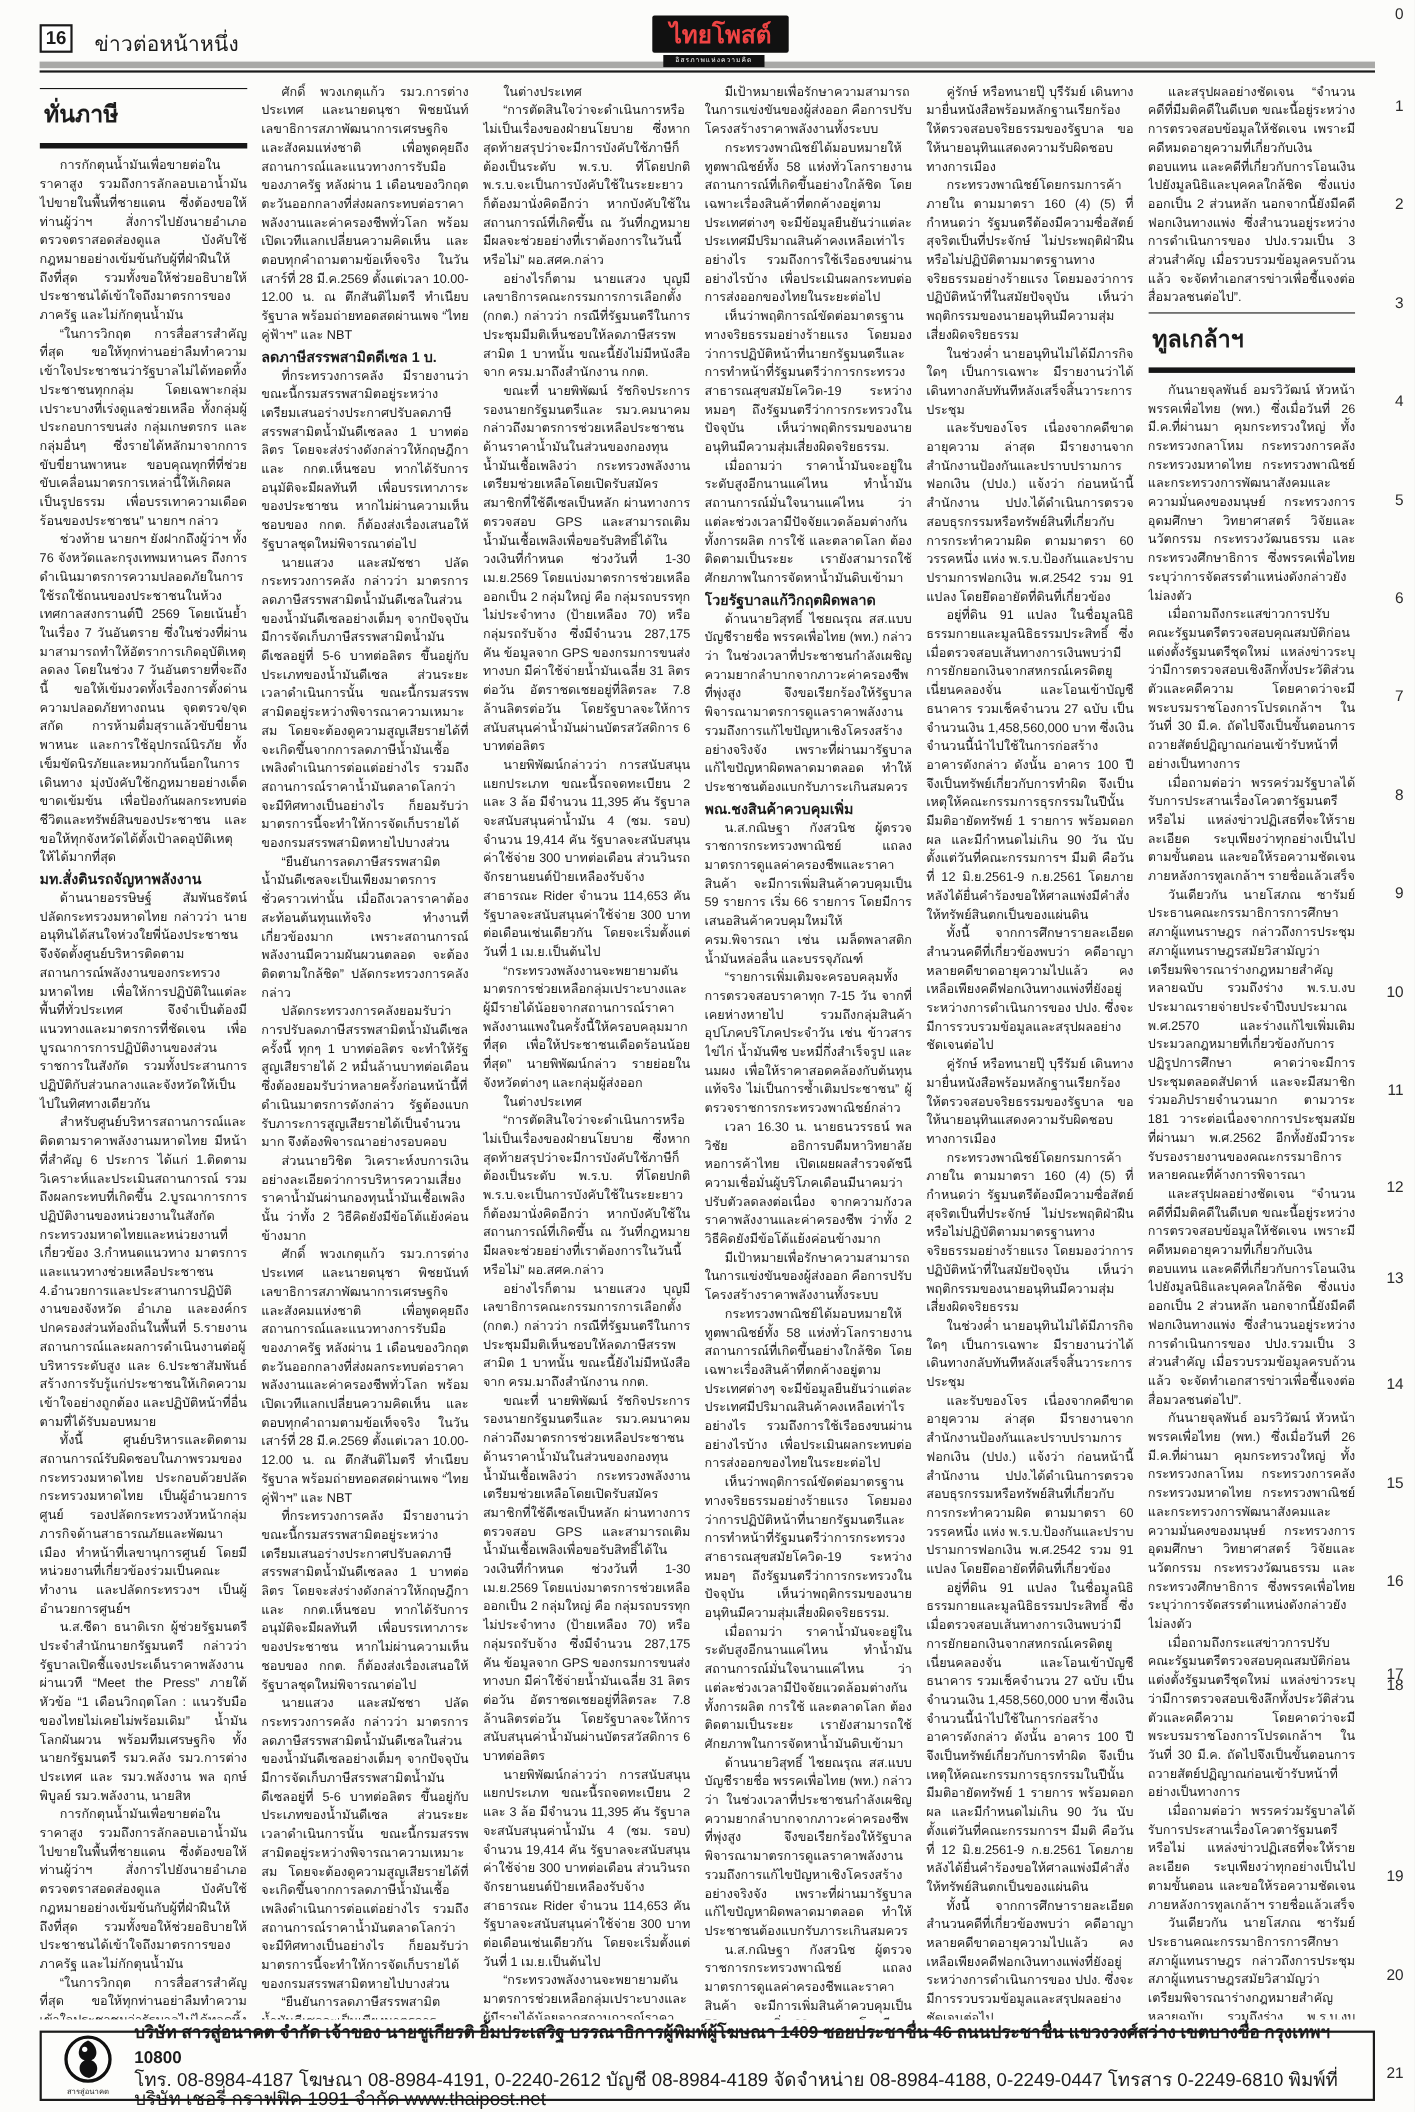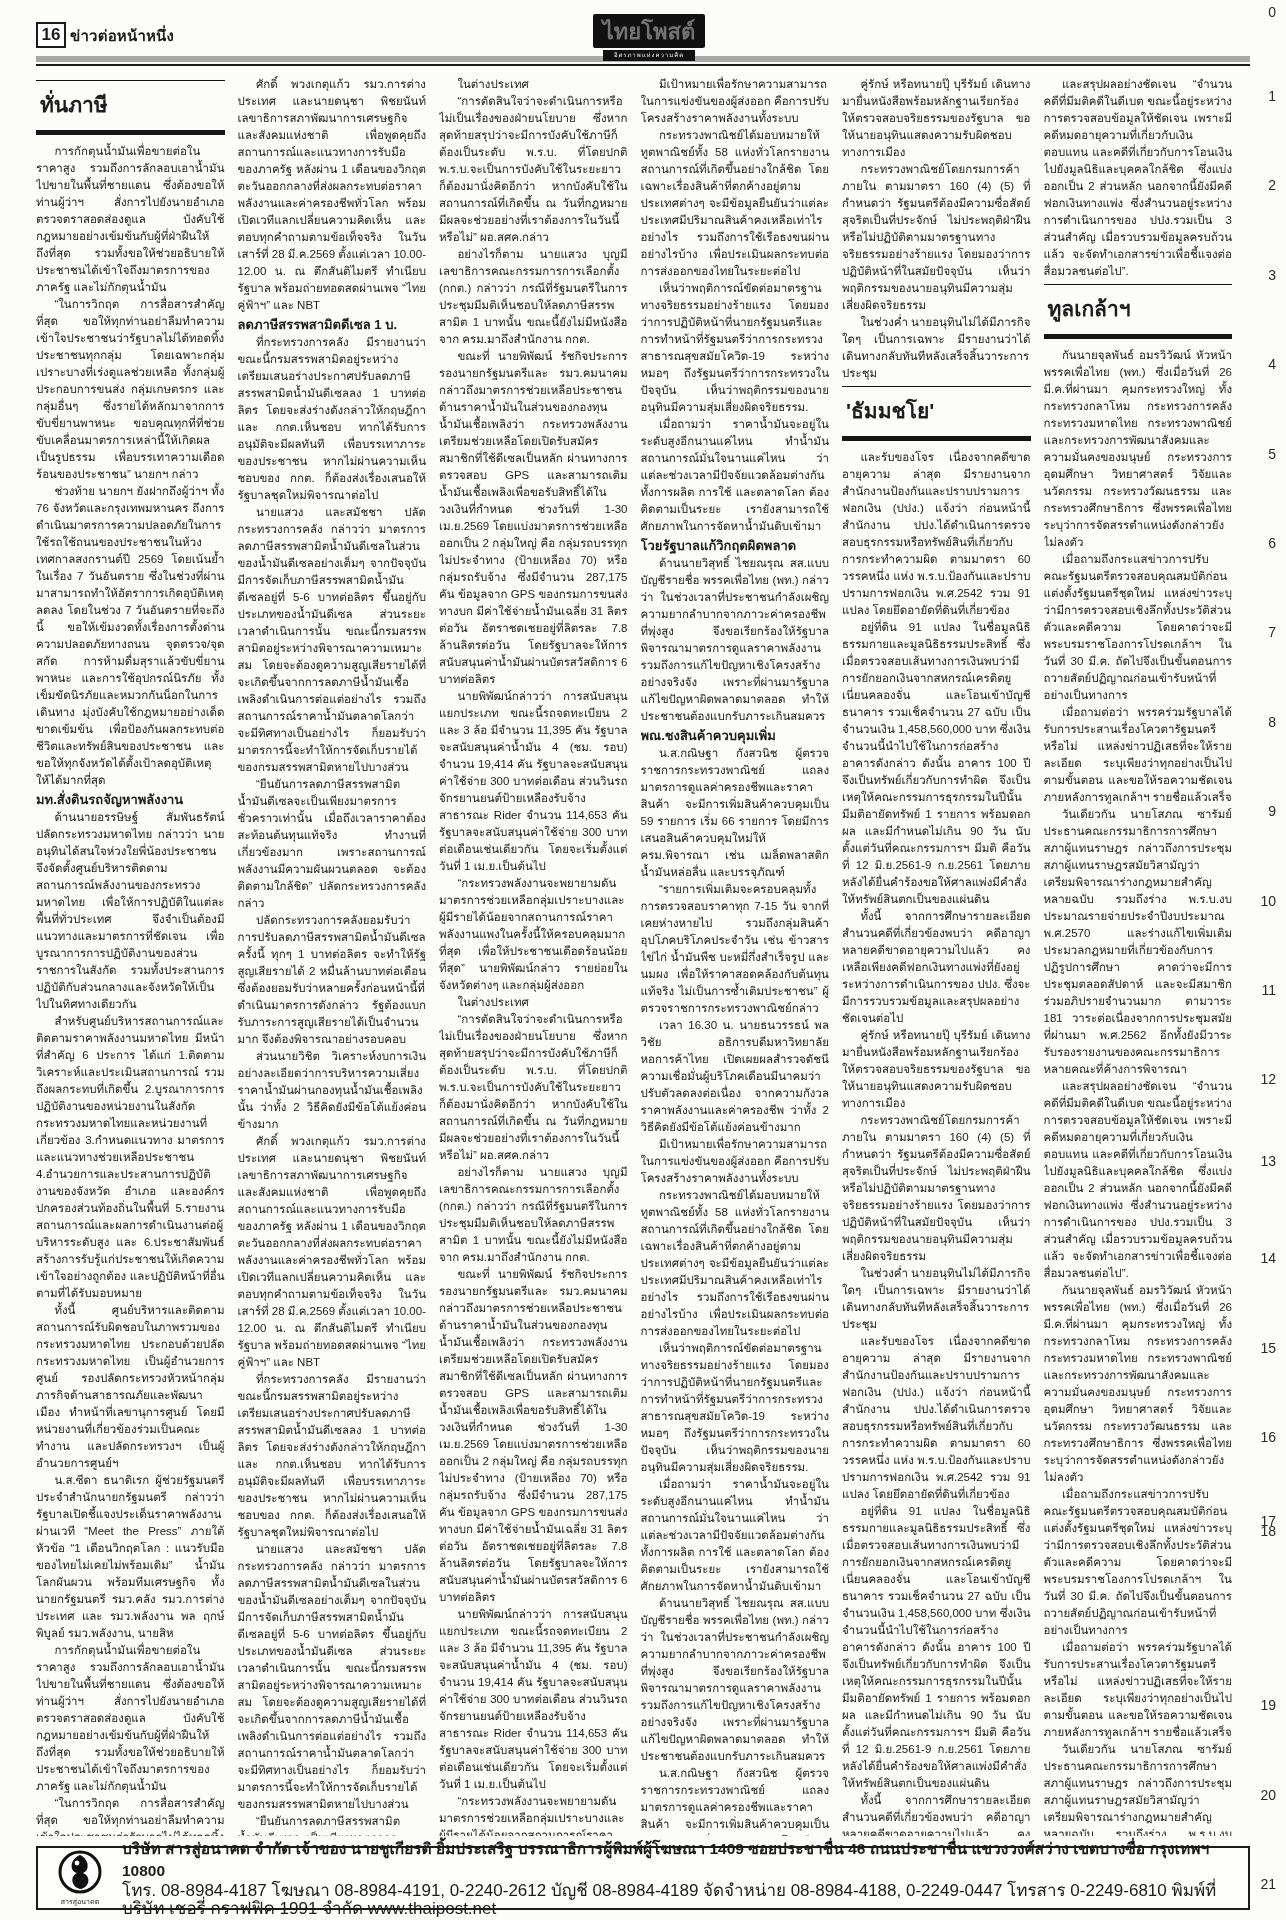--- a/index.html
+++ b/index.html
@@ -13,28 +13,28 @@
     background:#fcfcfa; color:#1b1b1b; overflow:hidden;
   }
 
   
   #pagebox {
     position:absolute; left:36px; top:22px; width:30px; height:26px;
     border:2px solid #1b1b1b; font-weight:bold; font-size:17px;
     display:flex; align-items:center; justify-content:center; background:#fff;
   }
   #sectionlabel {
-    position:absolute; left:70px; top:24px; font-weight:bold; font-size:15px;
+    position:absolute; left:86px; top:24px; font-weight:normal; font-size:19px;
     letter-spacing:.2px;
   }
   #ruleGray { position:absolute; left:36px; top:56px; width:1214px; height:6px; background:#a9a9a7; }
   #ruleBlack { position:absolute; left:36px; top:64px; width:1214px; height:2px; background:#1b1b1b; }
   #masthead {
-    position:absolute; left:593px; top:14px; width:112px; height:34px;
-    background:#111; color:#737373; display:flex; align-items:center; justify-content:center;
+    position:absolute; left:593px; top:14px; width:124px; height:34px;
+    background:#111; color:#ef4444; display:flex; align-items:center; justify-content:center;
     font-weight:bold; font-size:22px; border-radius:2px;
   }
   #tagline {
     position:absolute; left:603px; top:50px; width:92px; height:11px;
     background:#111; color:#fff; font-size:6px; line-height:11px; text-align:center;
     letter-spacing:1px; overflow:hidden;
   }
 
   
   #marginstrip { position:absolute; right:6px; top:0; width:26px; height:1920px; }
@@ -166,21 +166,20 @@
         <p class="p">กระทรวงพาณิชย์ได้มอบหมายให้ทูตพาณิชย์ทั้ง 58 แห่งทั่วโลกรายงานสถานการณ์ที่เกิดขึ้นอย่างใกล้ชิด โดยเฉพาะเรื่องสินค้าที่ตกค้างอยู่ตามประเทศต่างๆ จะมีข้อมูลยืนยันว่าแต่ละประเทศมีปริมาณสินค้าคงเหลือเท่าไร อย่างไร รวมถึงการใช้เรือธงขนผ่านอย่างไรบ้าง เพื่อประเมินผลกระทบต่อการส่งออกของไทยในระยะต่อไป</p>
         <p class="p">เห็นว่าพฤติการณ์ขัดต่อมาตรฐานทางจริยธรรมอย่างร้ายแรง โดยมองว่าการปฏิบัติหน้าที่นายกรัฐมนตรีและการทำหน้าที่รัฐมนตรีว่าการกระทรวงสาธารณสุขสมัยโควิด-19 ระหว่างหมอๆ ถึงรัฐมนตรีว่าการกระทรวงในปัจจุบัน เห็นว่าพฤติกรรมของนายอนุทินมีความสุ่มเสี่ยงผิดจริยธรรม.</p>
         <p class="p">เมื่อถามว่า ราคาน้ำมันจะอยู่ในระดับสูงอีกนานแค่ไหน ทำน้ำมันสถานการณ์มั่นใจนานแค่ไหน ว่าแต่ละช่วงเวลามีปัจจัยแวดล้อมต่างกัน ทั้งการผลิต การใช้ และตลาดโลก ต้องติดตามเป็นระยะ เรายังสามารถใช้ศักยภาพในการจัดหาน้ำมันดิบเข้ามา</p>
         <p class="p">ด้านนายวิสุทธิ์ ไชยณรุณ สส.แบบบัญชีรายชื่อ พรรคเพื่อไทย (พท.) กล่าวว่า ในช่วงเวลาที่ประชาชนกำลังเผชิญความยากลำบากจากภาวะค่าครองชีพที่พุ่งสูง จึงขอเรียกร้องให้รัฐบาลพิจารณามาตรการดูแลราคาพลังงาน รวมถึงการแก้ไขปัญหาเชิงโครงสร้างอย่างจริงจัง เพราะที่ผ่านมารัฐบาลแก้ไขปัญหาผิดพลาดมาตลอด ทำให้ประชาชนต้องแบกรับภาระเกินสมควร</p>
         <p class="p">น.ส.กณิษฐา กังสวนิช ผู้ตรวจราชการกระทรวงพาณิชย์ แถลงมาตรการดูแลค่าครองชีพและราคาสินค้า จะมีการเพิ่มสินค้าควบคุมเป็น 59 รายการ เริ่ม 66 รายการ โดยมีการเสนอสินค้าควบคุมใหม่ให้ ครม.พิจารณา เช่น เมล็ดพลาสติก น้ำมันหล่อลื่น และบรรจุภัณฑ์</p>
       </div>
       <div class="col">
         <p class="p">คู่รักษ์ หรือทนายปุ๊ บุรีรัมย์ เดินทางมายื่นหนังสือพร้อมหลักฐานเรียกร้องให้ตรวจสอบจริยธรรมของรัฐบาล ขอให้นายอนุทินแสดงความรับผิดชอบทางการเมือง</p>
         <p class="p">กระทรวงพาณิชย์โดยกรมการค้าภายใน ตามมาตรา 160 (4) (5) ที่กำหนดว่า รัฐมนตรีต้องมีความซื่อสัตย์สุจริตเป็นที่ประจักษ์ ไม่ประพฤติฝ่าฝืนหรือไม่ปฏิบัติตามมาตรฐานทางจริยธรรมอย่างร้ายแรง โดยมองว่าการปฏิบัติหน้าที่ในสมัยปัจจุบัน เห็นว่าพฤติกรรมของนายอนุทินมีความสุ่มเสี่ยงผิดจริยธรรม</p>
         <p class="p">ในช่วงค่ำ นายอนุทินไม่ได้มีภารกิจใดๆ เป็นการเฉพาะ มีรายงานว่าได้เดินทางกลับทันทีหลังเสร็จสิ้นวาระการประชุม</p>
-        <div class="slug">'ธัมมชโย'</div>
         <p class="p">และรับของโจร เนื่องจากคดีขาดอายุความ ล่าสุด มีรายงานจากสำนักงานป้องกันและปราบปรามการฟอกเงิน (ปปง.) แจ้งว่า ก่อนหน้านี้ สำนักงาน ปปง.ได้ดำเนินการตรวจสอบธุรกรรมหรือทรัพย์สินที่เกี่ยวกับการกระทำความผิด ตามมาตรา 60 วรรคหนึ่ง แห่ง พ.ร.บ.ป้องกันและปราบปรามการฟอกเงิน พ.ศ.2542 รวม 91 แปลง โดยยึดอายัดที่ดินที่เกี่ยวข้อง</p>
         <p class="p">อยู่ที่ดิน 91 แปลง ในชื่อมูลนิธิธรรมกายและมูลนิธิธรรมประสิทธิ์ ซึ่งเมื่อตรวจสอบเส้นทางการเงินพบว่ามีการยักยอกเงินจากสหกรณ์เครดิตยูเนี่ยนคลองจั่น และโอนเข้าบัญชีธนาคาร รวมเช็คจำนวน 27 ฉบับ เป็นจำนวนเงิน 1,458,560,000 บาท ซึ่งเงินจำนวนนี้นำไปใช้ในการก่อสร้างอาคารดังกล่าว ดังนั้น อาคาร 100 ปี จึงเป็นทรัพย์เกี่ยวกับการทำผิด จึงเป็นเหตุให้คณะกรรมการธุรกรรมในปีนั้น มีมติอายัดทรัพย์ 1 รายการ พร้อมดอกผล และมีกำหนดไม่เกิน 90 วัน นับตั้งแต่วันที่คณะกรรมการฯ มีมติ คือวันที่ 12 มิ.ย.2561-9 ก.ย.2561 โดยภายหลังได้ยื่นคำร้องขอให้ศาลแพ่งมีคำสั่งให้ทรัพย์สินตกเป็นของแผ่นดิน</p>
         <p class="p">ทั้งนี้ จากการศึกษารายละเอียดสำนวนคดีที่เกี่ยวข้องพบว่า คดีอาญาหลายคดีขาดอายุความไปแล้ว คงเหลือเพียงคดีฟอกเงินทางแพ่งที่ยังอยู่ระหว่างการดำเนินการของ ปปง. ซึ่งจะมีการรวบรวมข้อมูลและสรุปผลอย่างชัดเจนต่อไป</p>
         <p class="p">คู่รักษ์ หรือทนายปุ๊ บุรีรัมย์ เดินทางมายื่นหนังสือพร้อมหลักฐานเรียกร้องให้ตรวจสอบจริยธรรมของรัฐบาล ขอให้นายอนุทินแสดงความรับผิดชอบทางการเมือง</p>
         <p class="p">กระทรวงพาณิชย์โดยกรมการค้าภายใน ตามมาตรา 160 (4) (5) ที่กำหนดว่า รัฐมนตรีต้องมีความซื่อสัตย์สุจริตเป็นที่ประจักษ์ ไม่ประพฤติฝ่าฝืนหรือไม่ปฏิบัติตามมาตรฐานทางจริยธรรมอย่างร้ายแรง โดยมองว่าการปฏิบัติหน้าที่ในสมัยปัจจุบัน เห็นว่าพฤติกรรมของนายอนุทินมีความสุ่มเสี่ยงผิดจริยธรรม</p>
         <p class="p">ในช่วงค่ำ นายอนุทินไม่ได้มีภารกิจใดๆ เป็นการเฉพาะ มีรายงานว่าได้เดินทางกลับทันทีหลังเสร็จสิ้นวาระการประชุม</p>
         <p class="p">และรับของโจร เนื่องจากคดีขาดอายุความ ล่าสุด มีรายงานจากสำนักงานป้องกันและปราบปรามการฟอกเงิน (ปปง.) แจ้งว่า ก่อนหน้านี้ สำนักงาน ปปง.ได้ดำเนินการตรวจสอบธุรกรรมหรือทรัพย์สินที่เกี่ยวกับการกระทำความผิด ตามมาตรา 60 วรรคหนึ่ง แห่ง พ.ร.บ.ป้องกันและปราบปรามการฟอกเงิน พ.ศ.2542 รวม 91 แปลง โดยยึดอายัดที่ดินที่เกี่ยวข้อง</p>
         <p class="p">อยู่ที่ดิน 91 แปลง ในชื่อมูลนิธิธรรมกายและมูลนิธิธรรมประสิทธิ์ ซึ่งเมื่อตรวจสอบเส้นทางการเงินพบว่ามีการยักยอกเงินจากสหกรณ์เครดิตยูเนี่ยนคลองจั่น และโอนเข้าบัญชีธนาคาร รวมเช็คจำนวน 27 ฉบับ เป็นจำนวนเงิน 1,458,560,000 บาท ซึ่งเงินจำนวนนี้นำไปใช้ในการก่อสร้างอาคารดังกล่าว ดังนั้น อาคาร 100 ปี จึงเป็นทรัพย์เกี่ยวกับการทำผิด จึงเป็นเหตุให้คณะกรรมการธุรกรรมในปีนั้น มีมติอายัดทรัพย์ 1 รายการ พร้อมดอกผล และมีกำหนดไม่เกิน 90 วัน นับตั้งแต่วันที่คณะกรรมการฯ มีมติ คือวันที่ 12 มิ.ย.2561-9 ก.ย.2561 โดยภายหลังได้ยื่นคำร้องขอให้ศาลแพ่งมีคำสั่งให้ทรัพย์สินตกเป็นของแผ่นดิน</p>
         <p class="p">ทั้งนี้ จากการศึกษารายละเอียดสำนวนคดีที่เกี่ยวข้องพบว่า คดีอาญาหลายคดีขาดอายุความไปแล้ว คงเหลือเพียงคดีฟอกเงินทางแพ่งที่ยังอยู่ระหว่างการดำเนินการของ ปปง. ซึ่งจะมีการรวบรวมข้อมูลและสรุปผลอย่างชัดเจนต่อไป</p>
       </div>

